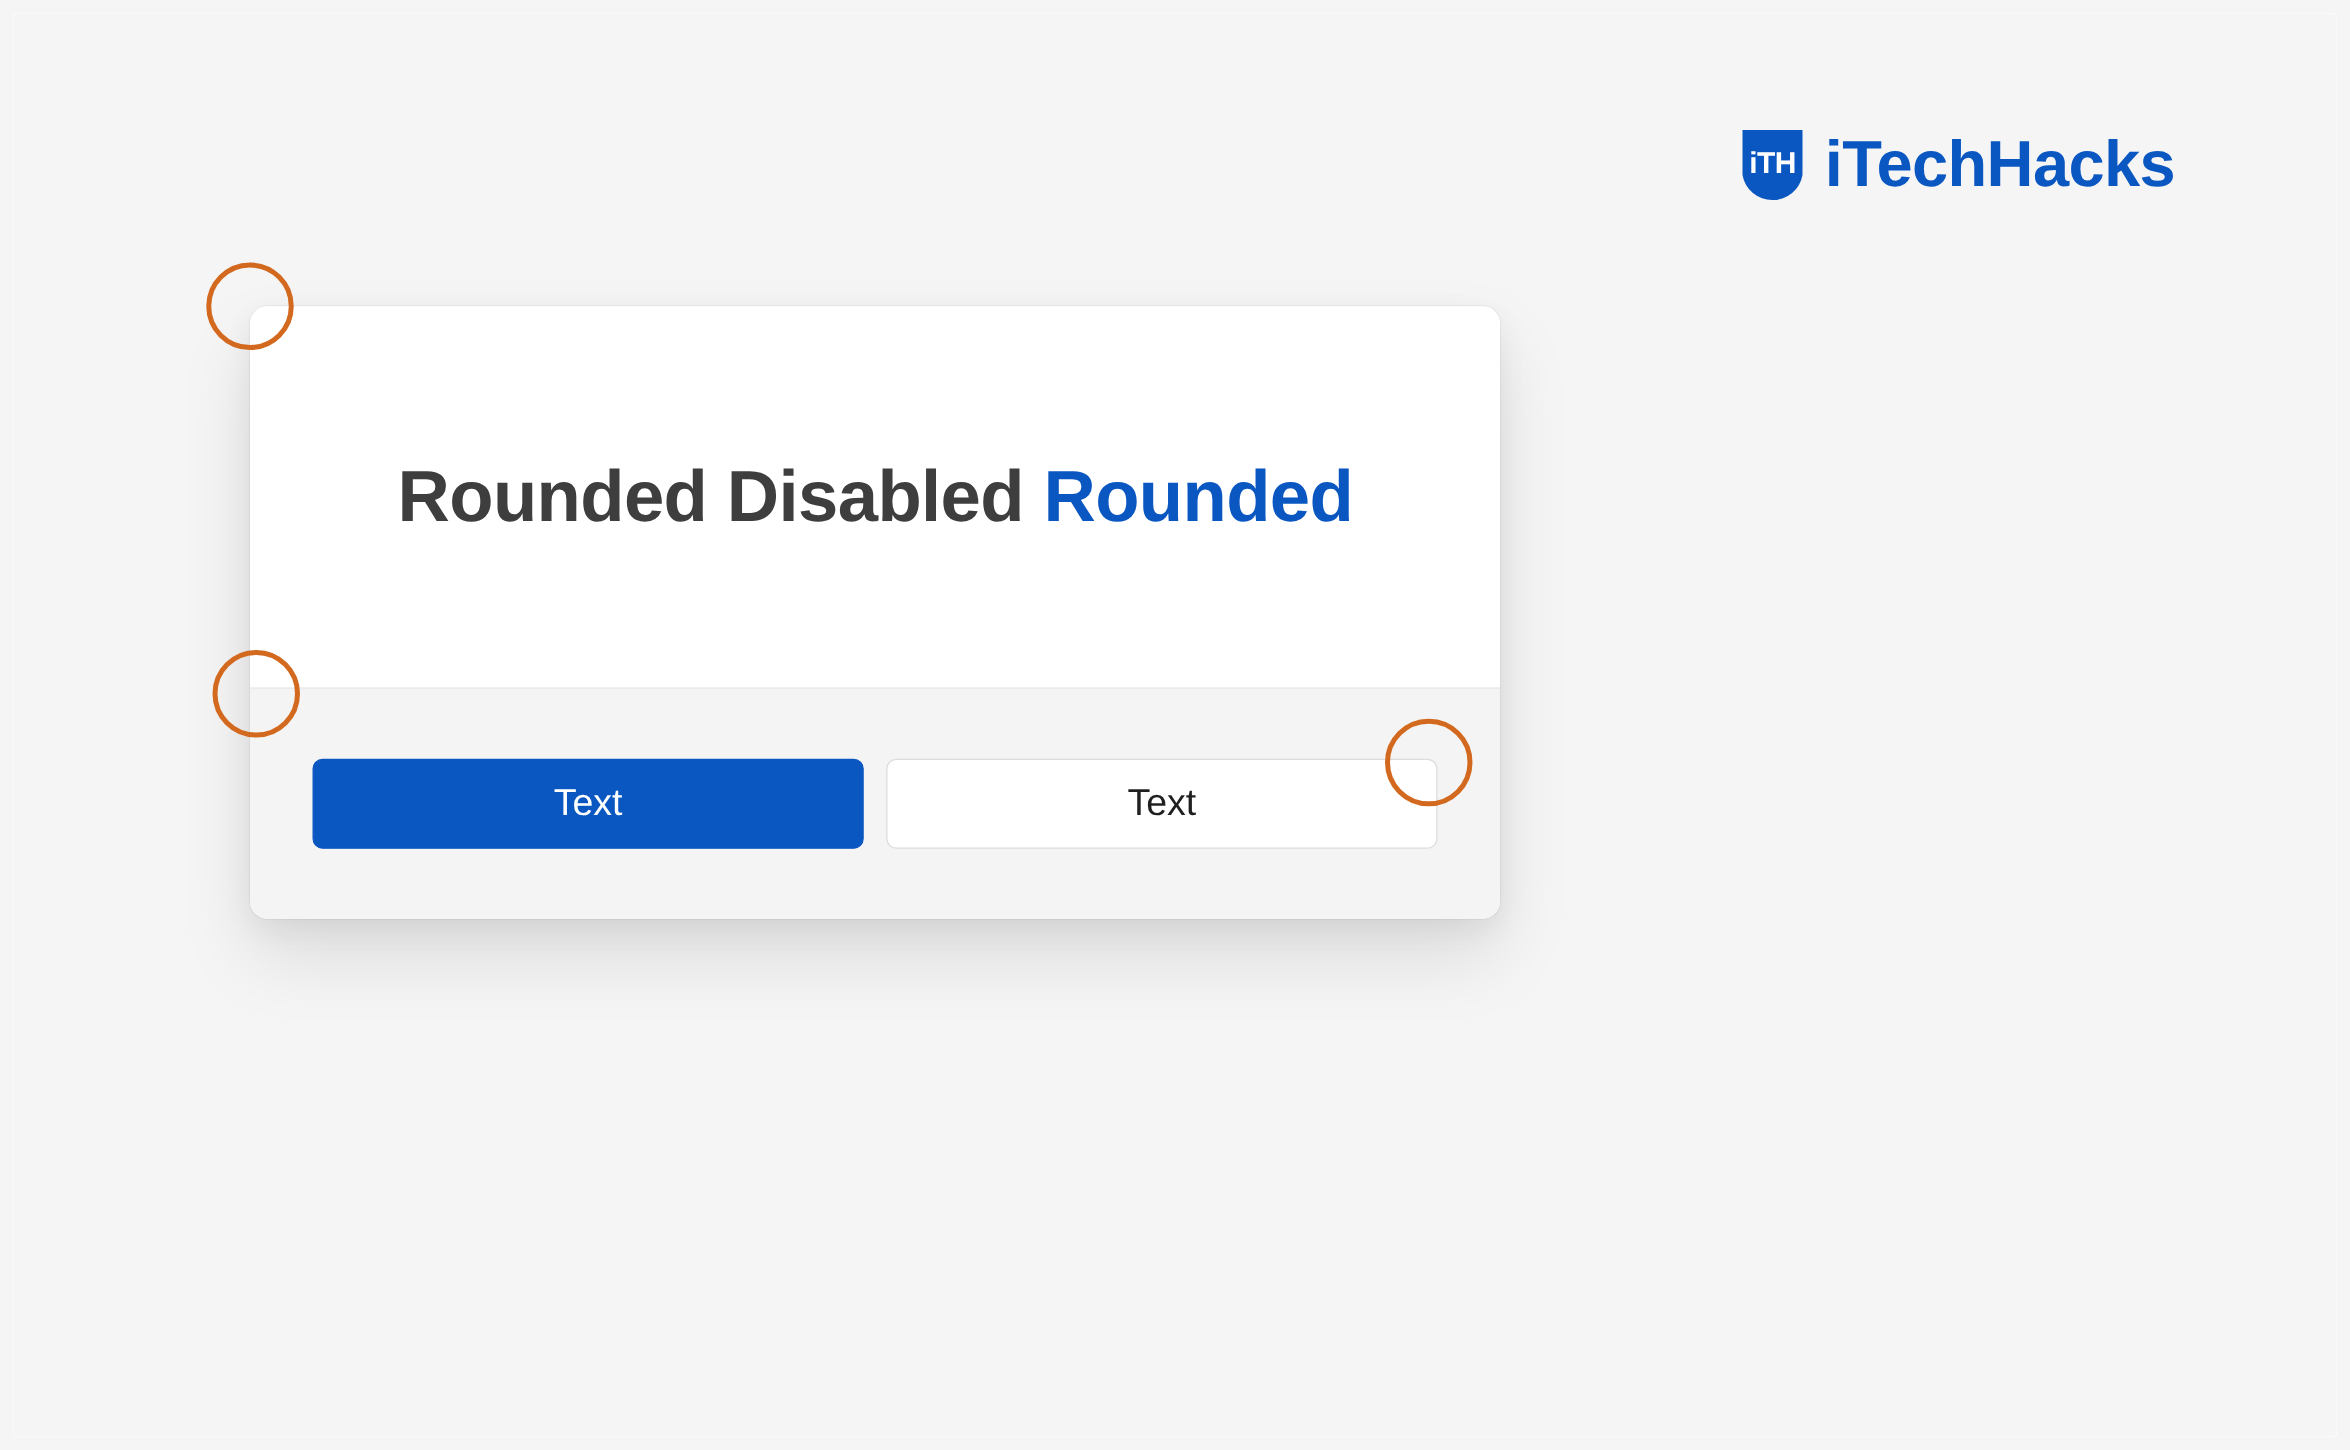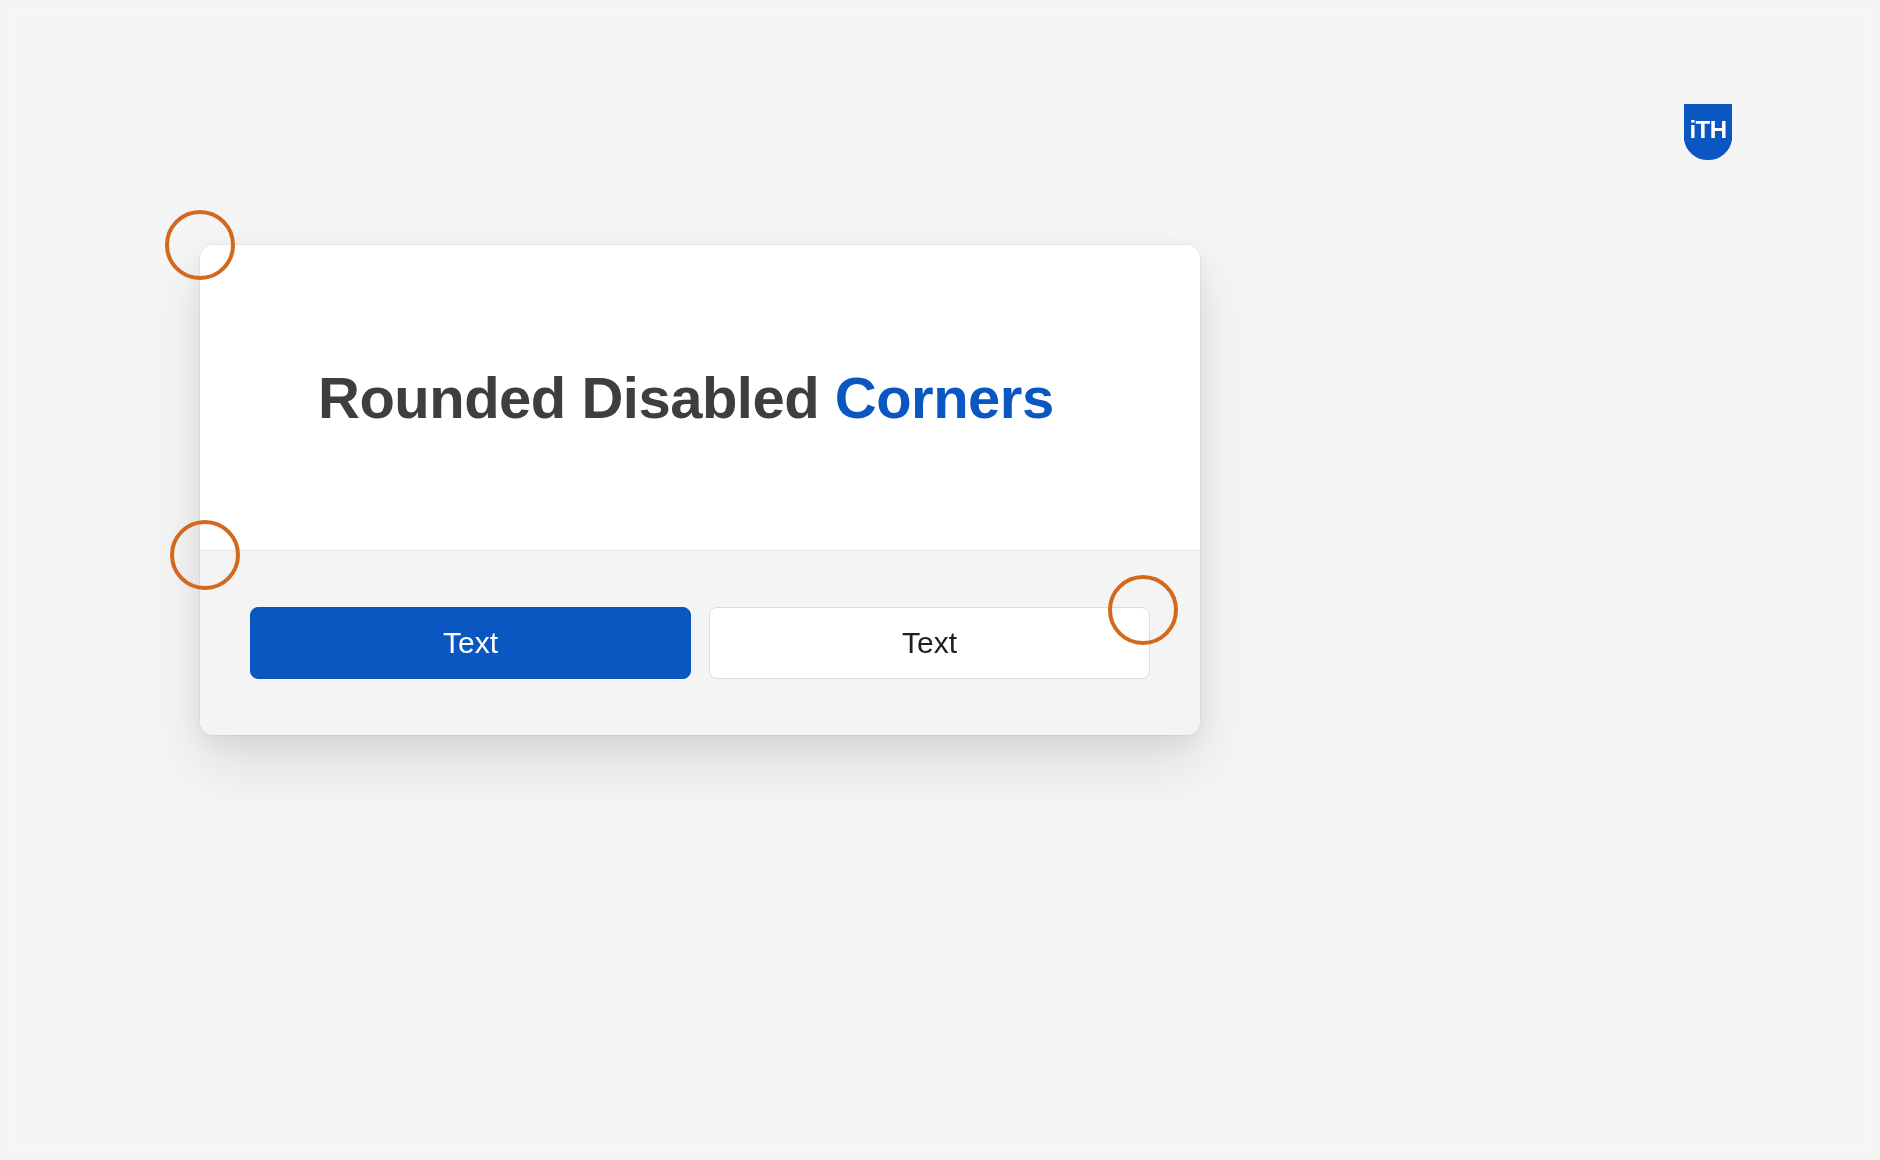--- a/index.html
+++ b/index.html
@@ -127,26 +127,27 @@
 </head>
 <body>
 
 <div class="brand">
   <span class="logo-mark">
     <svg viewBox="0 0 64 64" xmlns="http://www.w3.org/2000/svg" aria-hidden="true">
       <path d="M8 4 H56 A0 0 0 0 1 56 4 V40 A24 24 0 0 1 32 60 A24 24 0 0 1 8 40 V4 Z" fill="#0b57c2"></path>
       <text x="32" y="38" text-anchor="middle" font-family="Arial, sans-serif" font-size="24" font-weight="900" fill="#ffffff">iTH</text>
     </svg>
   </span>
+  <span class="logo-text">iTechHacks</span>
 </div>
 
 <div class="card">
   <div class="card-body">
     <h1 class="title">
-      <span>Rounded Disabled </span><span class="accent">Corners</span>
+      <span>Rounded Disabled </span><span class="accent">Rounded</span>
     </h1>
   </div>
   <div class="card-footer">
     <div class="btn btn-primary">Text</div>
     <div class="btn btn-secondary">Text</div>
   </div>
 </div>
 
 <div class="anno c1"></div>
 <div class="anno c2"></div>

